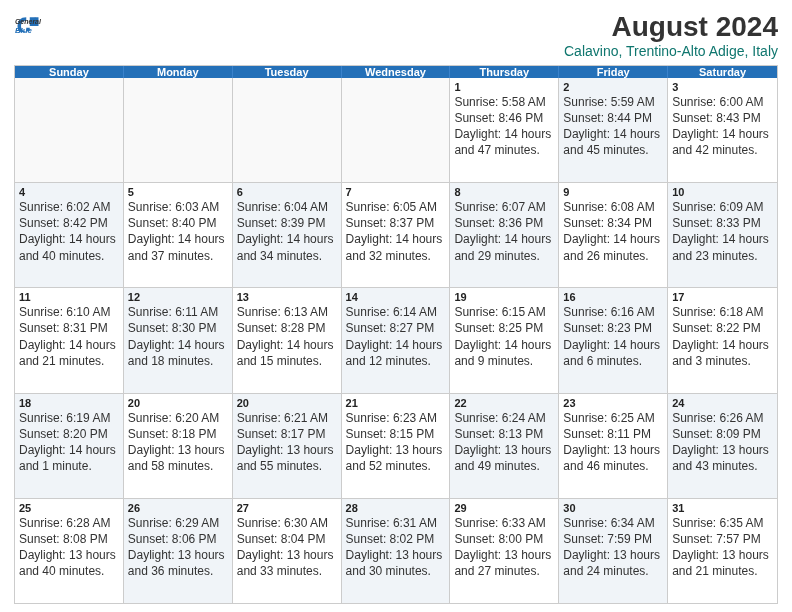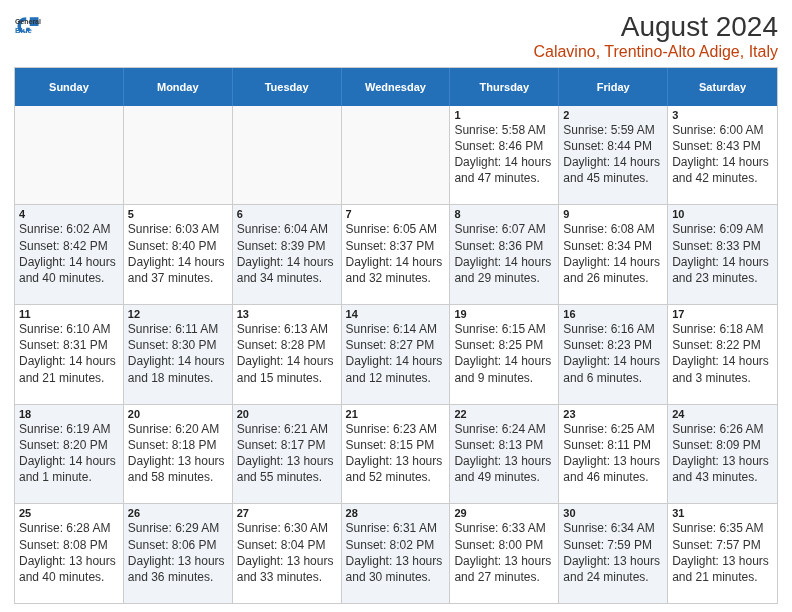--- a/index.html
+++ b/index.html
@@ -19,54 +19,55 @@
     }
     .header {
       display: flex;
       align-items: flex-start;
       justify-content: space-between;
       margin-bottom: 6px;
     }
     .logo {
       display: flex;
       gap: 4px;
+      font-style: italic;
     }
     .logo-icon {
       width: 28px;
       height: 28px;
     }
     .title-block {
       text-align: right;
     }
     .month-year {
       font-size: 28px;
-      font-weight: normal;
+      font-weight: bold;
       color: #333;
       line-height: 1.1;
     }
     .location {
-      font-size: 16px;
-      color: #c2410c;
+      font-size: 14px;
+      color: #0f766e;
     }
     .calendar {
       flex: 1;
       display: flex;
       flex-direction: column;
       border: 1px solid #ccc;
     }
     .cal-header {
       display: grid;
       grid-template-columns: repeat(7, 1fr);
       background: #2470b8;
     }
     .cal-header-cell {
       color: #fff;
       font-size: 11px;
       font-weight: bold;
-      padding: 13px 4px;
+      padding: 0 4px;
       text-align: center;
       border-right: 1px solid #3a82cc;
     }
     .cal-header-cell:last-child { border-right: none; }
     .cal-body {
       flex: 1;
       display: flex;
       flex-direction: column;
     }
     .cal-row {

